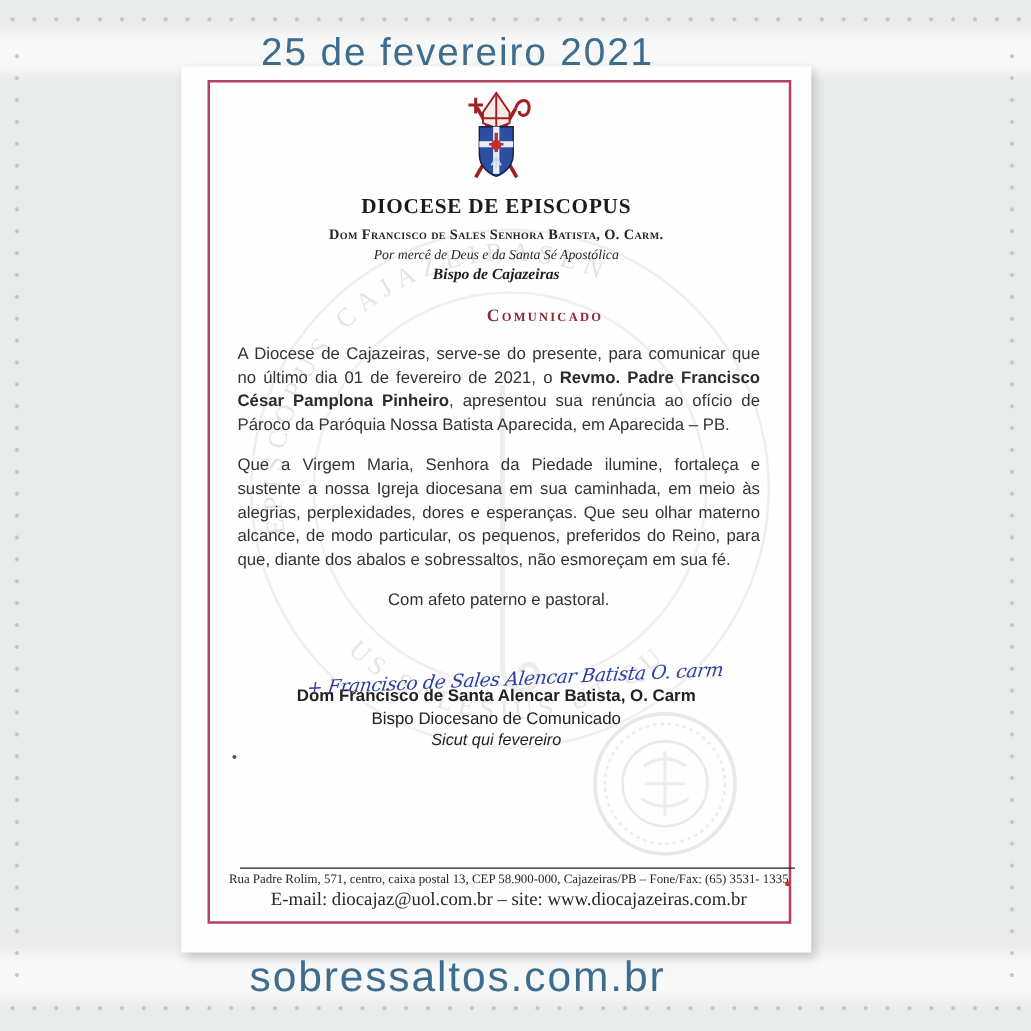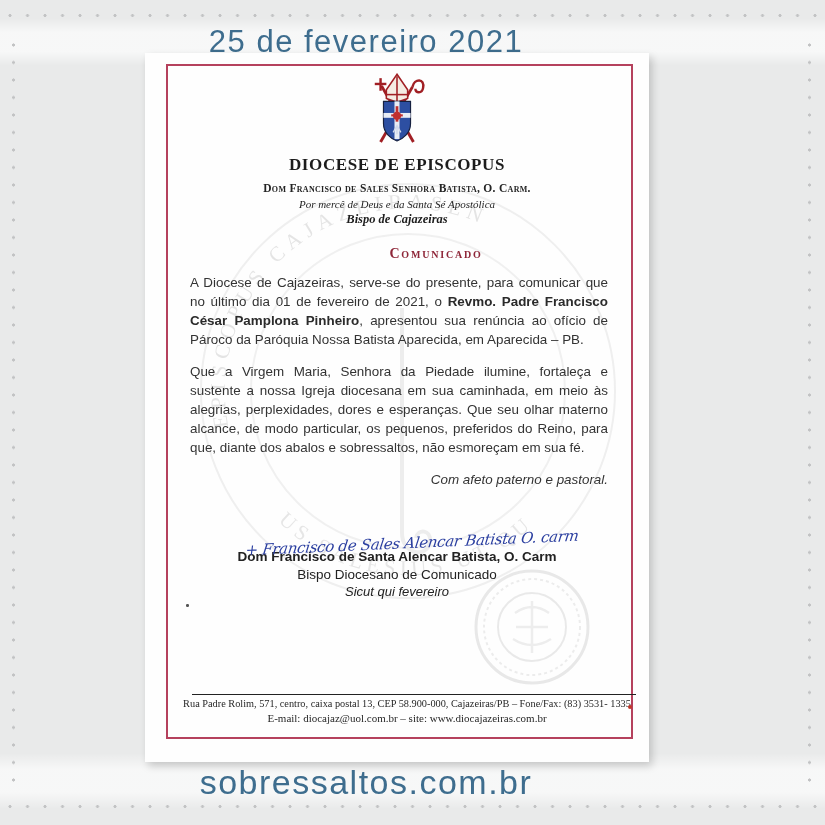--- a/index.html
+++ b/index.html
@@ -54,37 +54,37 @@
   .btitle{position:absolute;left:0;width:100%;top:159px;text-align:center;
     font-family:"Liberation Serif", serif;font-style:italic;font-weight:bold;font-size:12.5px;color:#1d1d1d;}
   .comunicado{position:absolute;left:0;width:100%;top:193px;text-align:center;
     font-family:"Liberation Serif", serif;font-variant:small-caps;font-weight:bold;
     font-size:14px;letter-spacing:1.8px;color:#8e2638;padding-left:39px;}
 
   .body-text{position:absolute;left:45px;width:418px;top:220px;
     font-size:13.4px;line-height:19px;color:#333;text-align:justify;}
   .body-text p{margin:0 0 13px 0;}
   .body-text b{color:#2b2b2b;}
-  .closing{margin-top:2px;text-align:right;font-style:italic;}
+  .closing{margin-top:2px;text-align:center;}
 
   .sig-block{position:absolute;left:0;width:100%;top:496px;text-align:center;color:#222;}
   .sig-script{
     position:absolute;left:50%;top:-15px;width:100%;transform:translateX(-47%) rotate(-2.5deg) skewX(-10deg);
     font-family:"DejaVu Serif", serif;font-style:italic;font-size:15px;
     color:#2b3fa0;letter-spacing:-.3px;white-space:nowrap;text-align:center;
   }
   .sig-name{font-size:13.5px;font-weight:bold;font-family:"Liberation Sans",sans-serif;}
   .sig-role{font-size:13.5px;margin-top:3px;}
   .sig-motto{font-size:13px;font-style:italic;margin-top:2px;}
 
   .rule{position:absolute;left:47px;right:13px;top:641px;border-top:1.5px solid #222;}
   .addr1{position:absolute;left:20px;right:0;top:645px;text-align:center;
     font-family:"Liberation Serif", serif;font-size:10.3px;color:#262626;}
   .addr2{position:absolute;left:20px;right:0;top:659px;text-align:center;
-    font-family:"Liberation Serif", serif;font-size:11px;color:#262626;}
+    font-family:"Liberation Serif", serif;font-size:15px;color:#262626;}
 
   .dot-artifact{position:absolute;width:4px;height:4px;border-radius:50%;}
   .dot-red{left:483px;top:652px;background:#c0392b;}
   .dot-period{left:41px;top:551px;width:2.5px;height:2.5px;background:#555;}
 </style>
 </head>
 <body>
 
 <div class="band top"></div>
 <div class="band bottom"></div>
@@ -165,21 +165,21 @@
     </div>
 
     <div class="sig-block">
       <div class="sig-script">+ Francisco de Sales Alencar Batista O. carm</div>
       <div class="sig-name">Dom Francisco de Santa Alencar Batista, O. Carm</div>
       <div class="sig-role">Bispo Diocesano de Comunicado</div>
       <div class="sig-motto">Sicut qui fevereiro</div>
     </div>
 
     <div class="rule"></div>
-    <div class="addr1">Rua Padre Rolim, 571, centro, caixa postal 13, CEP 58.900-000, Cajazeiras/PB – Fone/Fax: (83) 3531- 1335</div>
+    <div class="addr1">Rua Padre Rolim, 571, centro, caixa postal 13, CEP 58.900-000, Cajazeiras/PB – Fone/Fax: (65) 3531- 1335</div>
     <div class="addr2">E-mail: diocajaz@uol.com.br – site: www.diocajazeiras.com.br</div>
 
     <div class="dot-artifact dot-red"></div>
     <div class="dot-artifact dot-period"></div>
   </div>
 </div>
 
 <div class="caption site">sobressaltos.com.br</div>
 
 </body></html>

